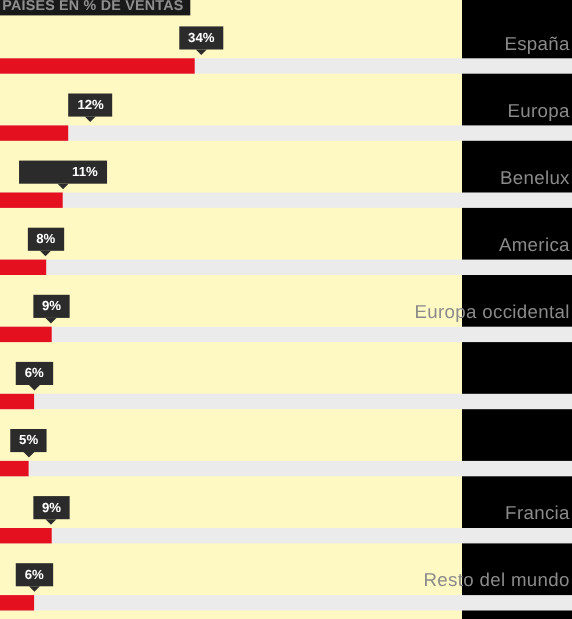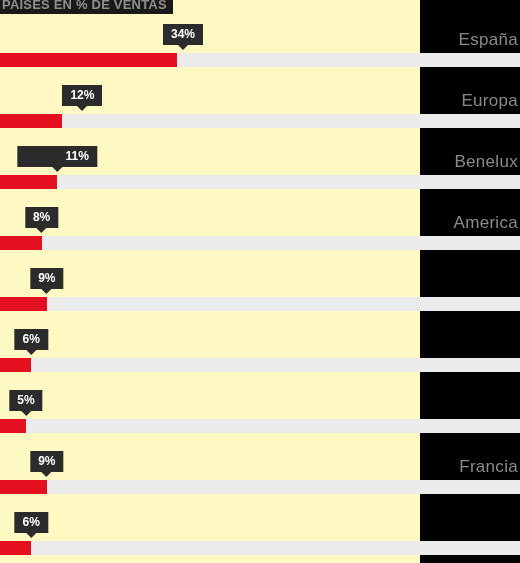--- a/index.html
+++ b/index.html
@@ -128,20 +128,21 @@
         </div>
       </div>
       <div class="bar-row">
         <div class="row-label">America</div>
         <div class="value-badge" style="left: 41.6px;">8%</div>
         <div class="bar-track">
           <div class="bar-fill" style="width: 41.6px;"></div>
         </div>
       </div>
       <div class="bar-row">
+        <div class="row-label">Europa occidental</div>
         <div class="value-badge" style="left: 46.8px;">9%</div>
         <div class="bar-track">
           <div class="bar-fill" style="width: 46.8px;"></div>
         </div>
       </div>
       <div class="bar-row">
         <div class="value-badge" style="left: 31.2px;">6%</div>
         <div class="bar-track">
           <div class="bar-fill" style="width: 31.2px;"></div>
         </div>
@@ -153,20 +154,21 @@
         </div>
       </div>
       <div class="bar-row">
         <div class="row-label">Francia</div>
         <div class="value-badge" style="left: 46.8px;">9%</div>
         <div class="bar-track">
           <div class="bar-fill" style="width: 46.8px;"></div>
         </div>
       </div>
       <div class="bar-row">
+        <div class="row-label">Resto del mundo</div>
         <div class="value-badge" style="left: 31.2px;">6%</div>
         <div class="bar-track">
           <div class="bar-fill" style="width: 31.2px;"></div>
         </div>
       </div>
     </div>
 
 </div>
 
 </body></html>

